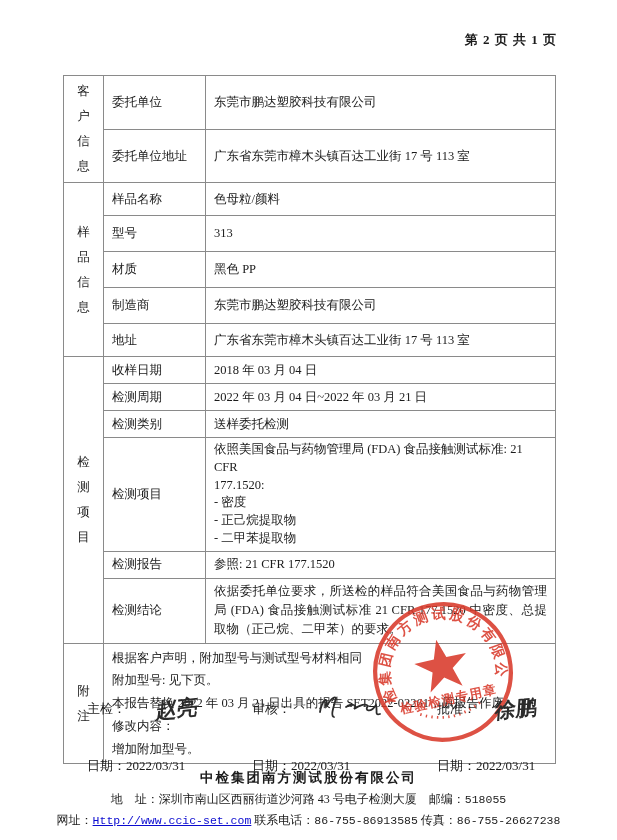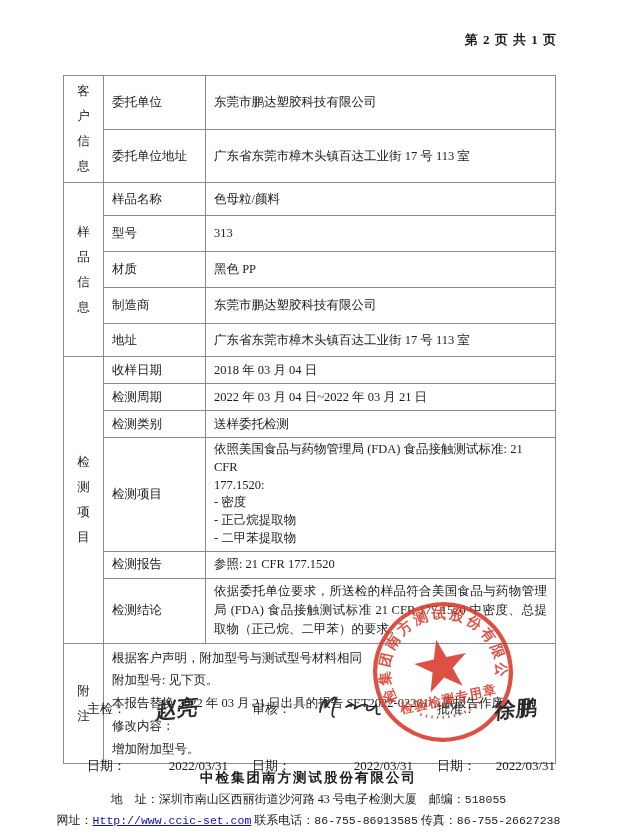--- a/index.html
+++ b/index.html
@@ -31,21 +31,21 @@
   .sign-block { position:absolute; left:63px; top:686px; width:492px; font-size:13px; }
   .sign-row { display:flex; align-items:center; height:46px; }
   .date-row { display:flex; align-items:center; height:24px; margin-top:22px; }
   .c1 { width:165px; } .c2 { width:185px; } .c3 { width:142px; }
   .sig-col, .date-col { display:flex; align-items:center; }
   .sig-label, .date-label { white-space:nowrap;padding-left:24px; }
   .sig-area { flex:1; text-align:center; position:relative; }
   .sig-name { display:inline-block; font-family:"DejaVu Sans",sans-serif;
     font-weight:bold; font-size:21px; color:#2b2b2b;
     transform:rotate(-6deg) skewX(-10deg); }
-  .date-value { flex:1; text-align:right; }
+  .date-value { flex:1; text-align:left; }
   
   .stamp { position:absolute; left:363px; top:592px; width:160px; height:160px;
     opacity:0.88; transform:rotate(-12deg); z-index:5; pointer-events:none; }
   .sign-block { z-index:6; }
   
   .footer { position:absolute; left:0; top:769px; width:617px; text-align:center; }
   .f-company { font-weight:bold; font-size:13.5px; letter-spacing:2px; }
   .f-line { font-size:12px; margin-top:4px; white-space:nowrap; }
   .mono { font-family:"Liberation Mono","DejaVu Sans Mono",monospace; font-size:11.5px; }
   .link { color:#0b0bd0; text-decoration:underline; cursor:pointer; }

